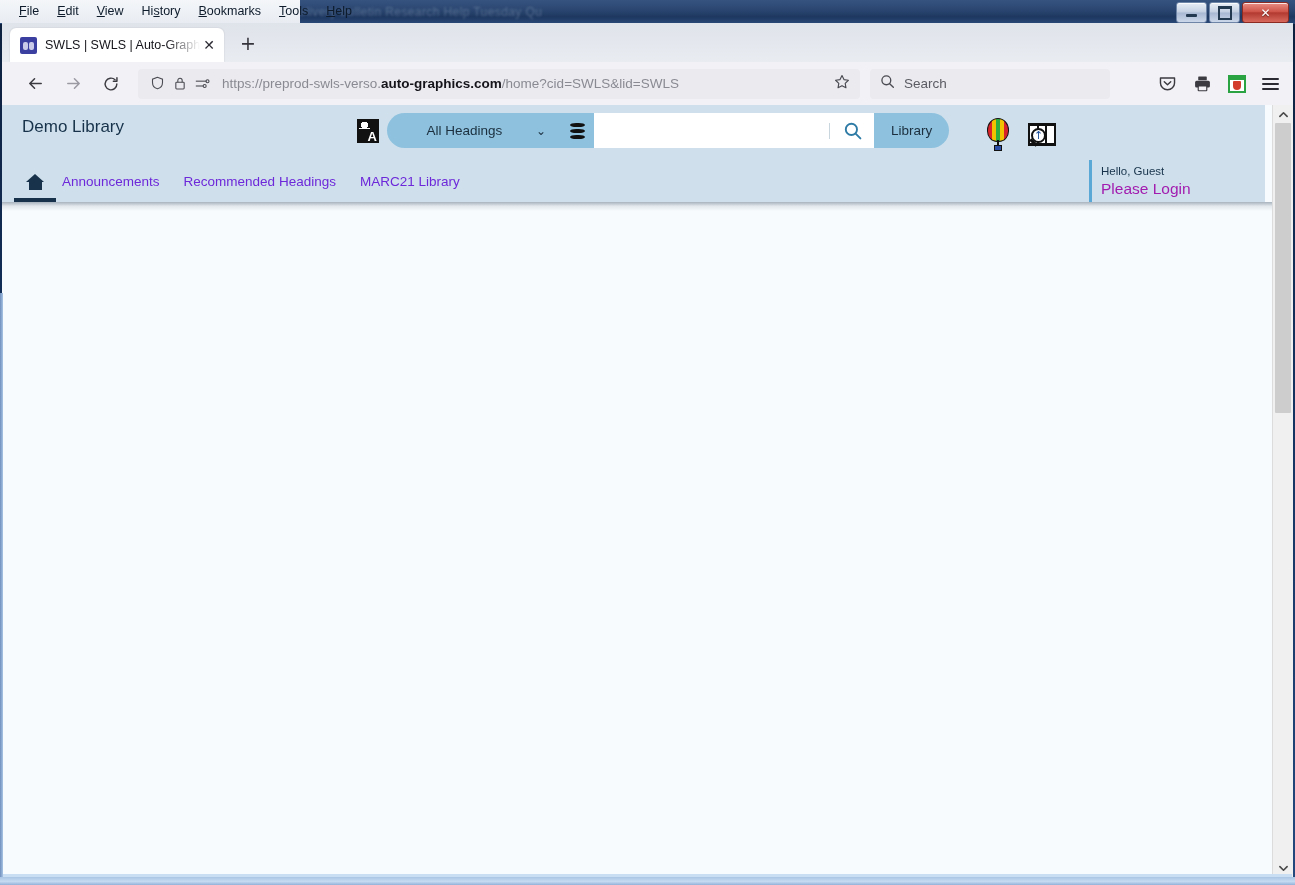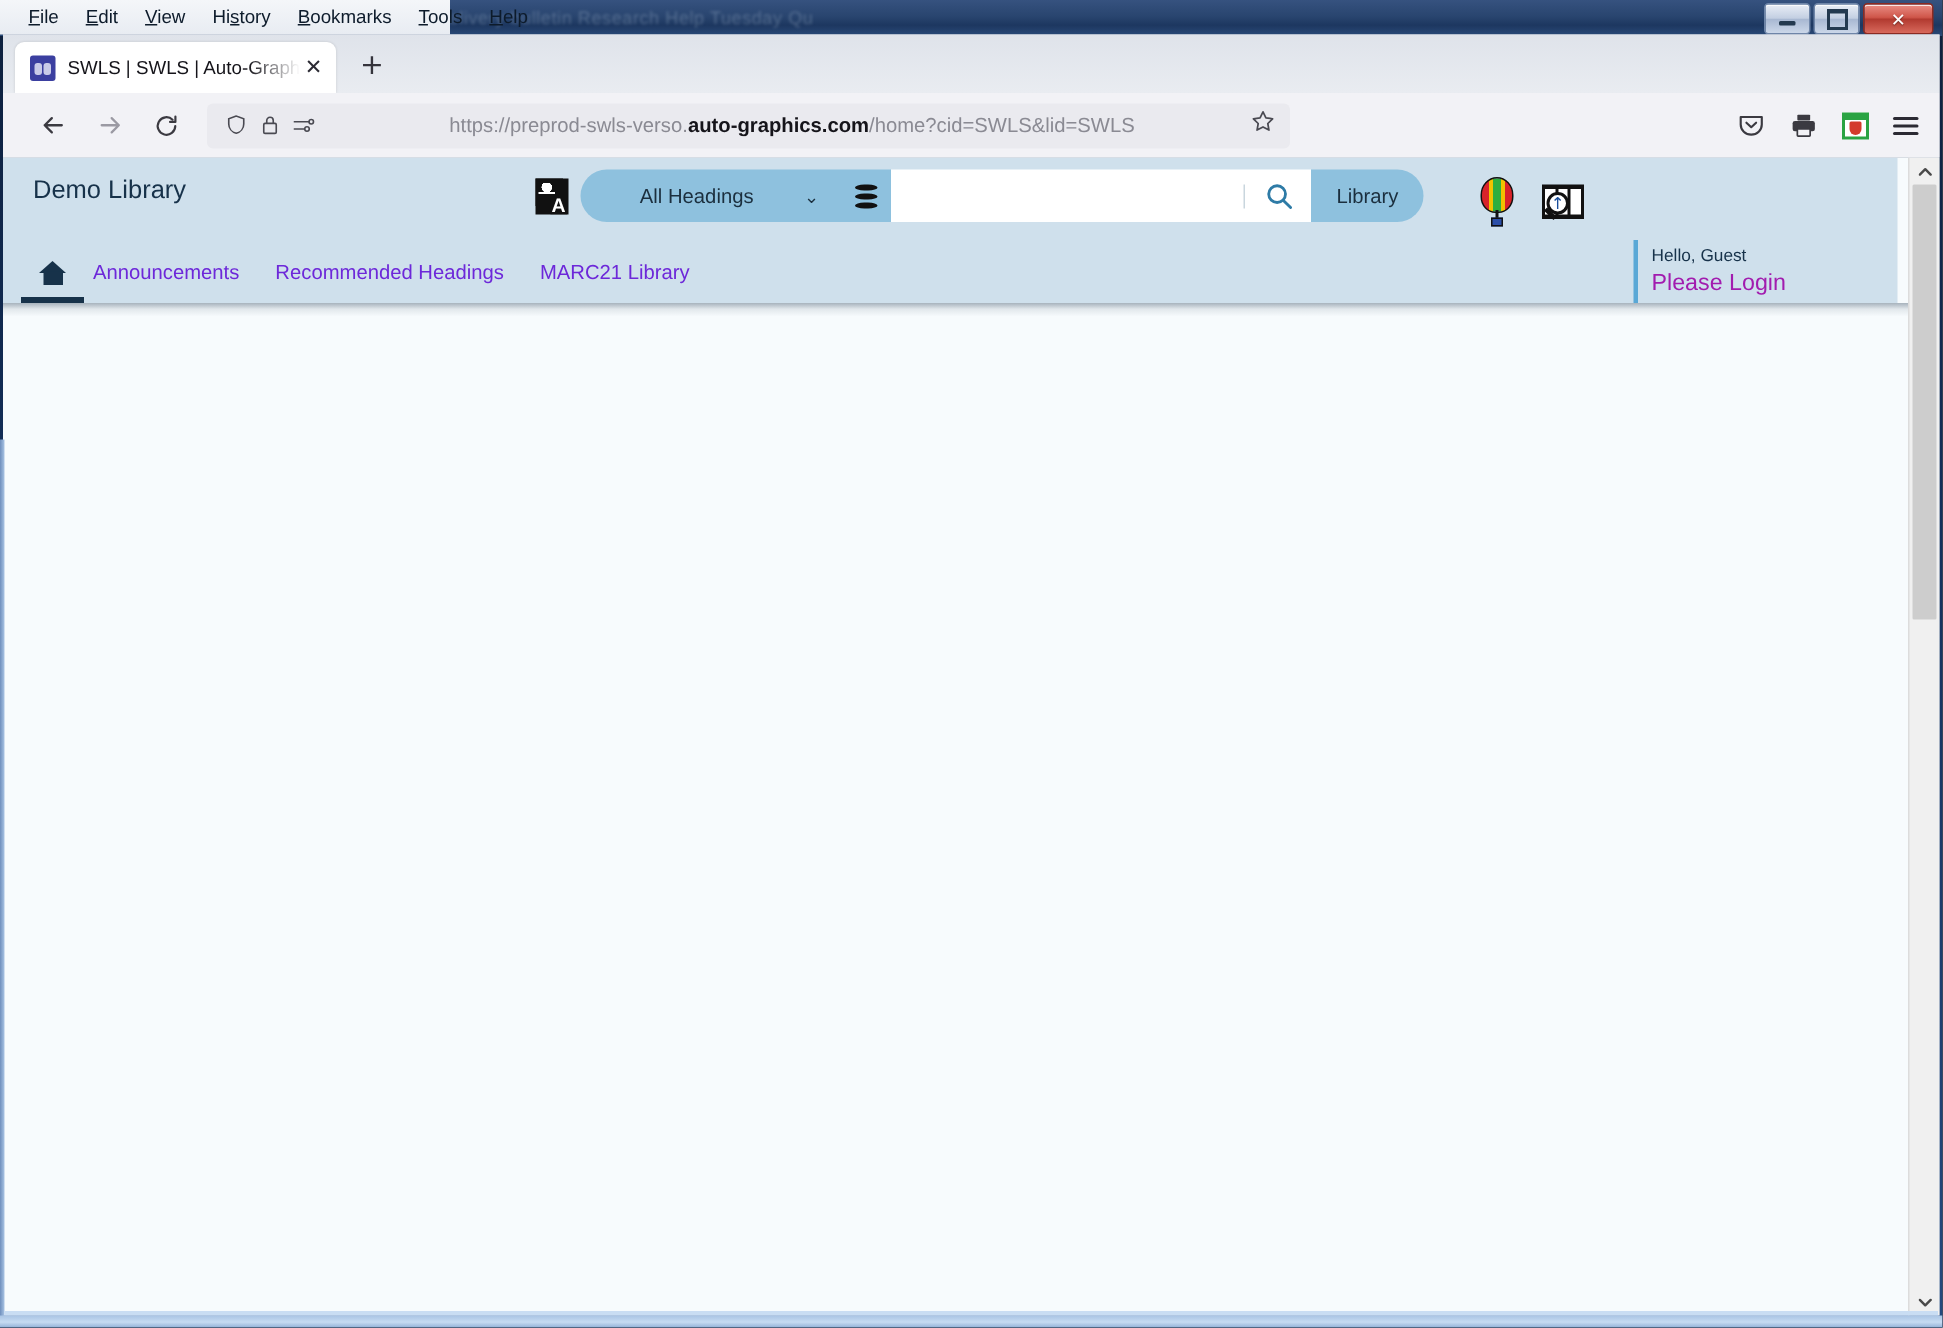--- a/index.html
+++ b/index.html
@@ -228,21 +228,20 @@
     box-sizing: border-box;
   }
   .urlbar .ic { margin: 0 4px; display:flex; align-items:center; color:#4a4a52;}
   .urltext {
     flex: 1 1 auto;
     font-size: 13.5px;
     color: #8a8a93;
     margin-left: 8px;
     white-space: nowrap;
     overflow: hidden;
-    text-align: center;
   }
   .urltext b { color: #15141a; font-weight: bold; }
   .star { color:#4a4a52; margin-right:2px; }
 
   .searchbar {
     width: 240px;
     height: 30px;
     margin-left: 10px;
     background: #eaeaef;
     border-radius: 4px;
@@ -730,20 +729,29 @@
           </svg>
         </span>
         <span class="urltext"><span>https://preprod-swls-verso.</span><b>auto-graphics.com</b><span>/home?cid=SWLS&amp;lid=SWLS</span></span>
         <span class="star">
           <svg width="16" height="16" viewBox="0 0 18 18" fill="none" stroke="currentColor" stroke-width="1.3" stroke-linejoin="round">
             <path d="M9 1.8l2.2 4.5 5 .7-3.6 3.5.85 4.95L9 13.1l-4.45 2.35.85-4.95L1.8 7l5-.7z"></path>
           </svg>
         </span>
       </div>
 
+      <div class="searchbar">
+        <span>
+          <svg width="15" height="15" viewBox="0 0 18 18" fill="none" stroke="currentColor" stroke-width="1.6" stroke-linecap="round">
+            <circle cx="7.6" cy="7.6" r="5.3"></circle>
+              <path d="M11.6 11.6 16 16"></path>
+          </svg>
+        </span>
+        <span class="ph">Search</span>
+      </div>
 
       <div class="toolicons">
         <span class="toolicon">
           <svg width="19" height="19" viewBox="0 0 20 20" fill="none" stroke="currentColor" stroke-width="1.5" stroke-linecap="round" stroke-linejoin="round">
             <path d="M2.6 4.2h14.8v5.2c0 4-3.3 7.2-7.4 7.2S2.6 13.4 2.6 9.4z"></path>
             <path d="M6.6 8.2 10 11.4l3.4-3.2"></path>
           </svg>
         </span>
         <span class="toolicon">
           <svg width="19" height="19" viewBox="0 0 20 20" fill="currentColor">

